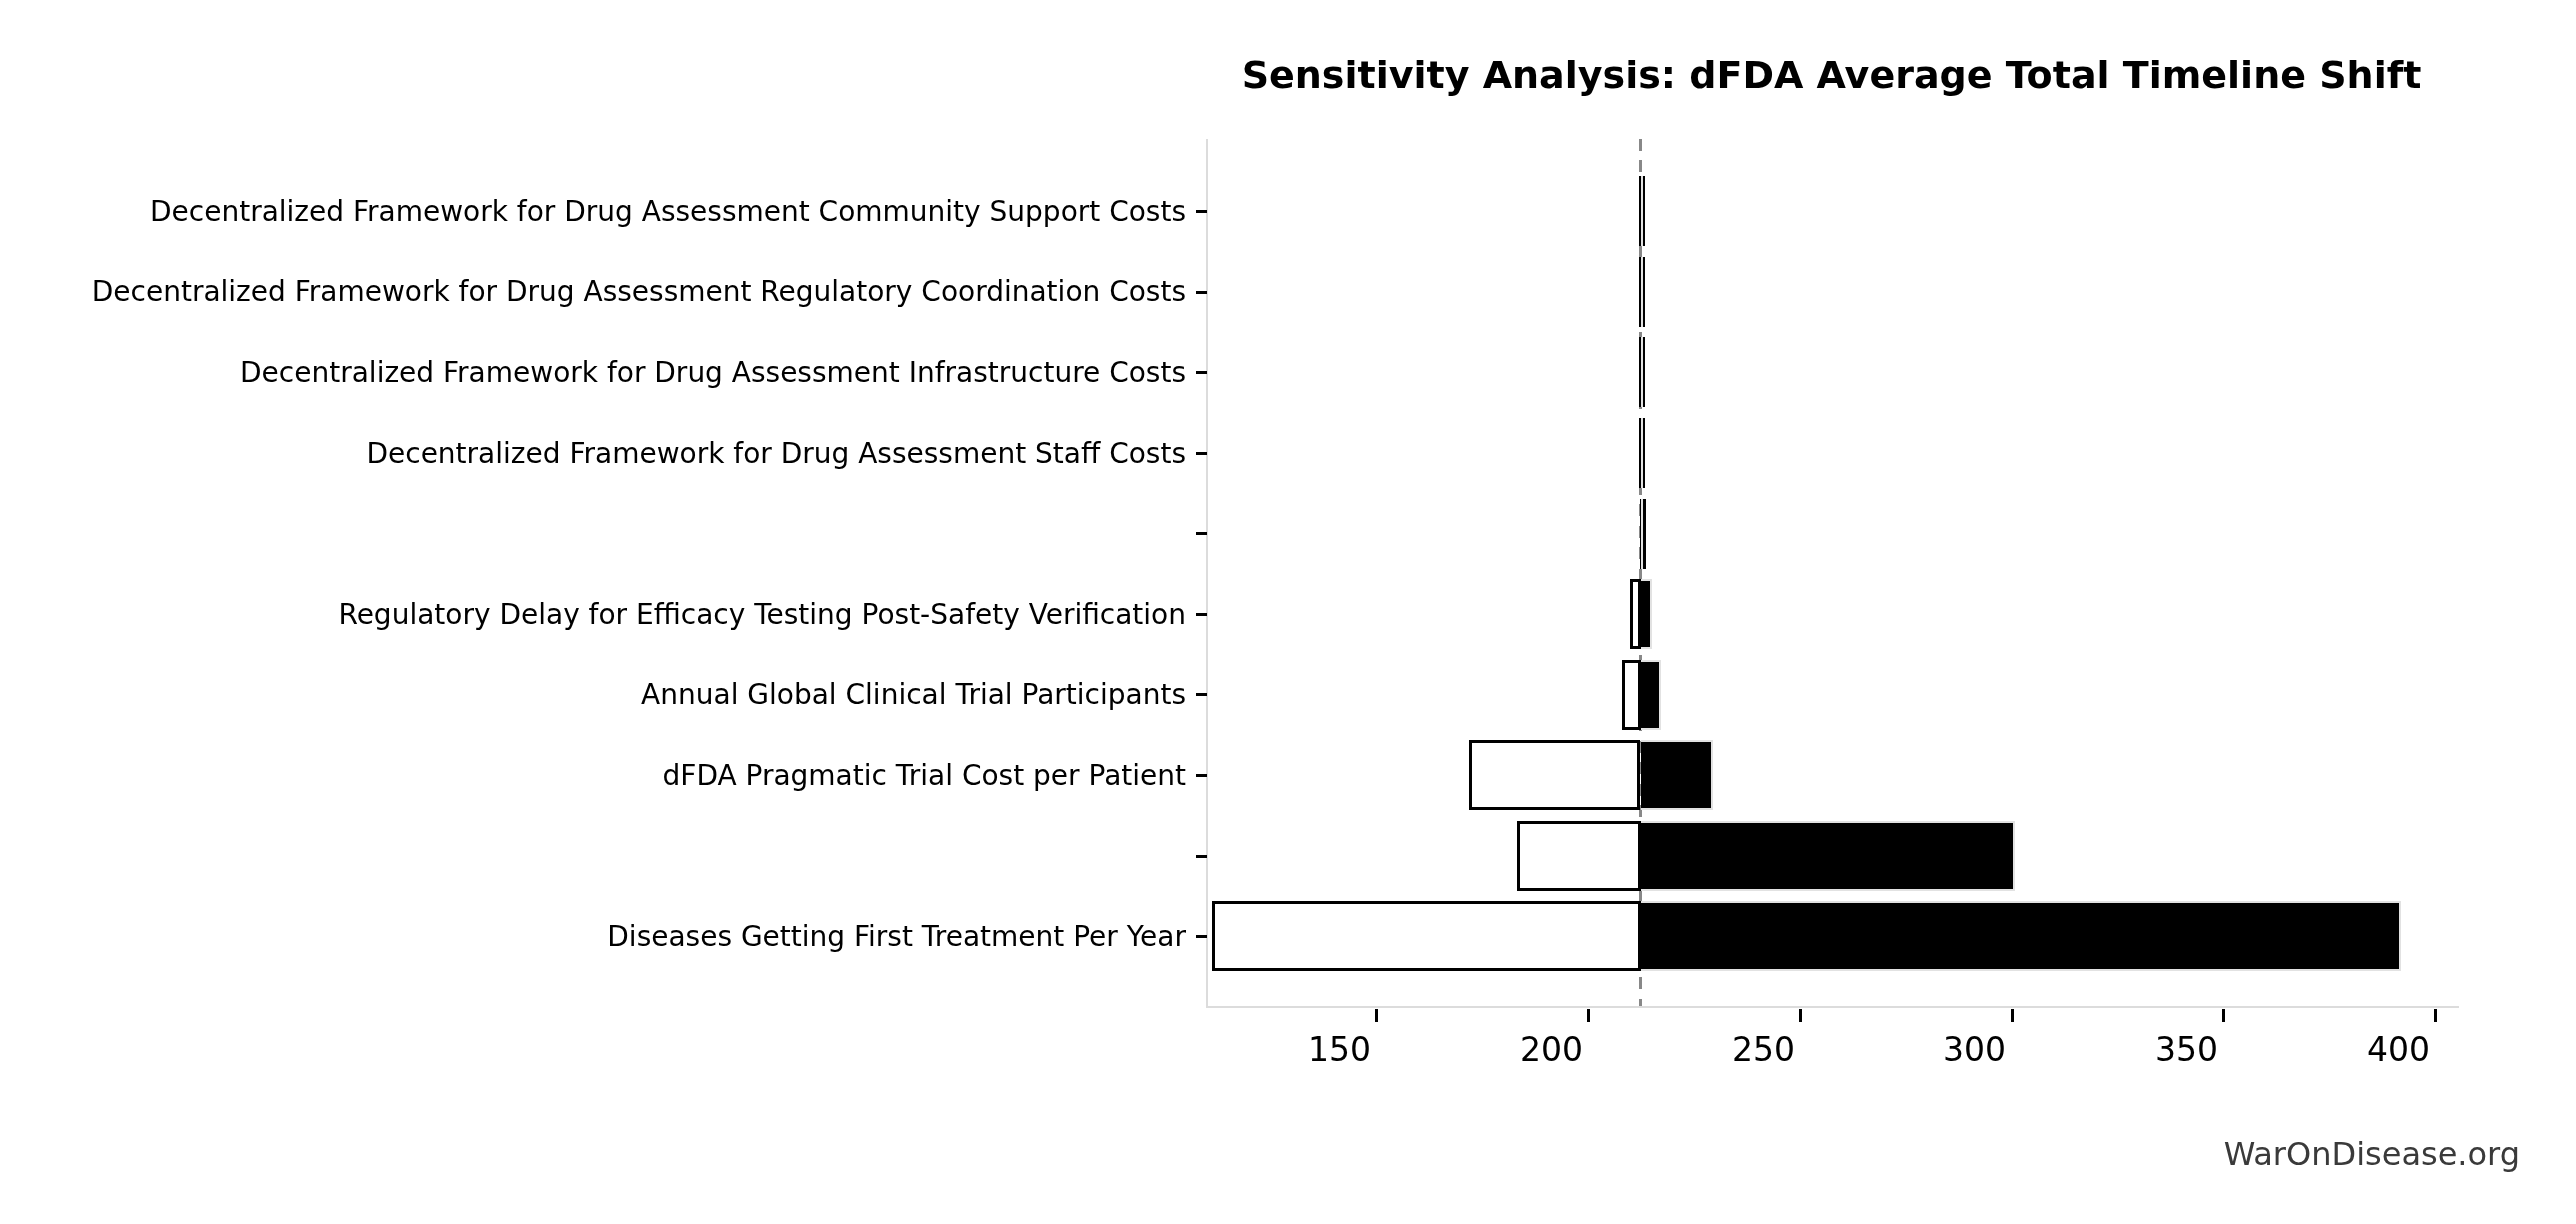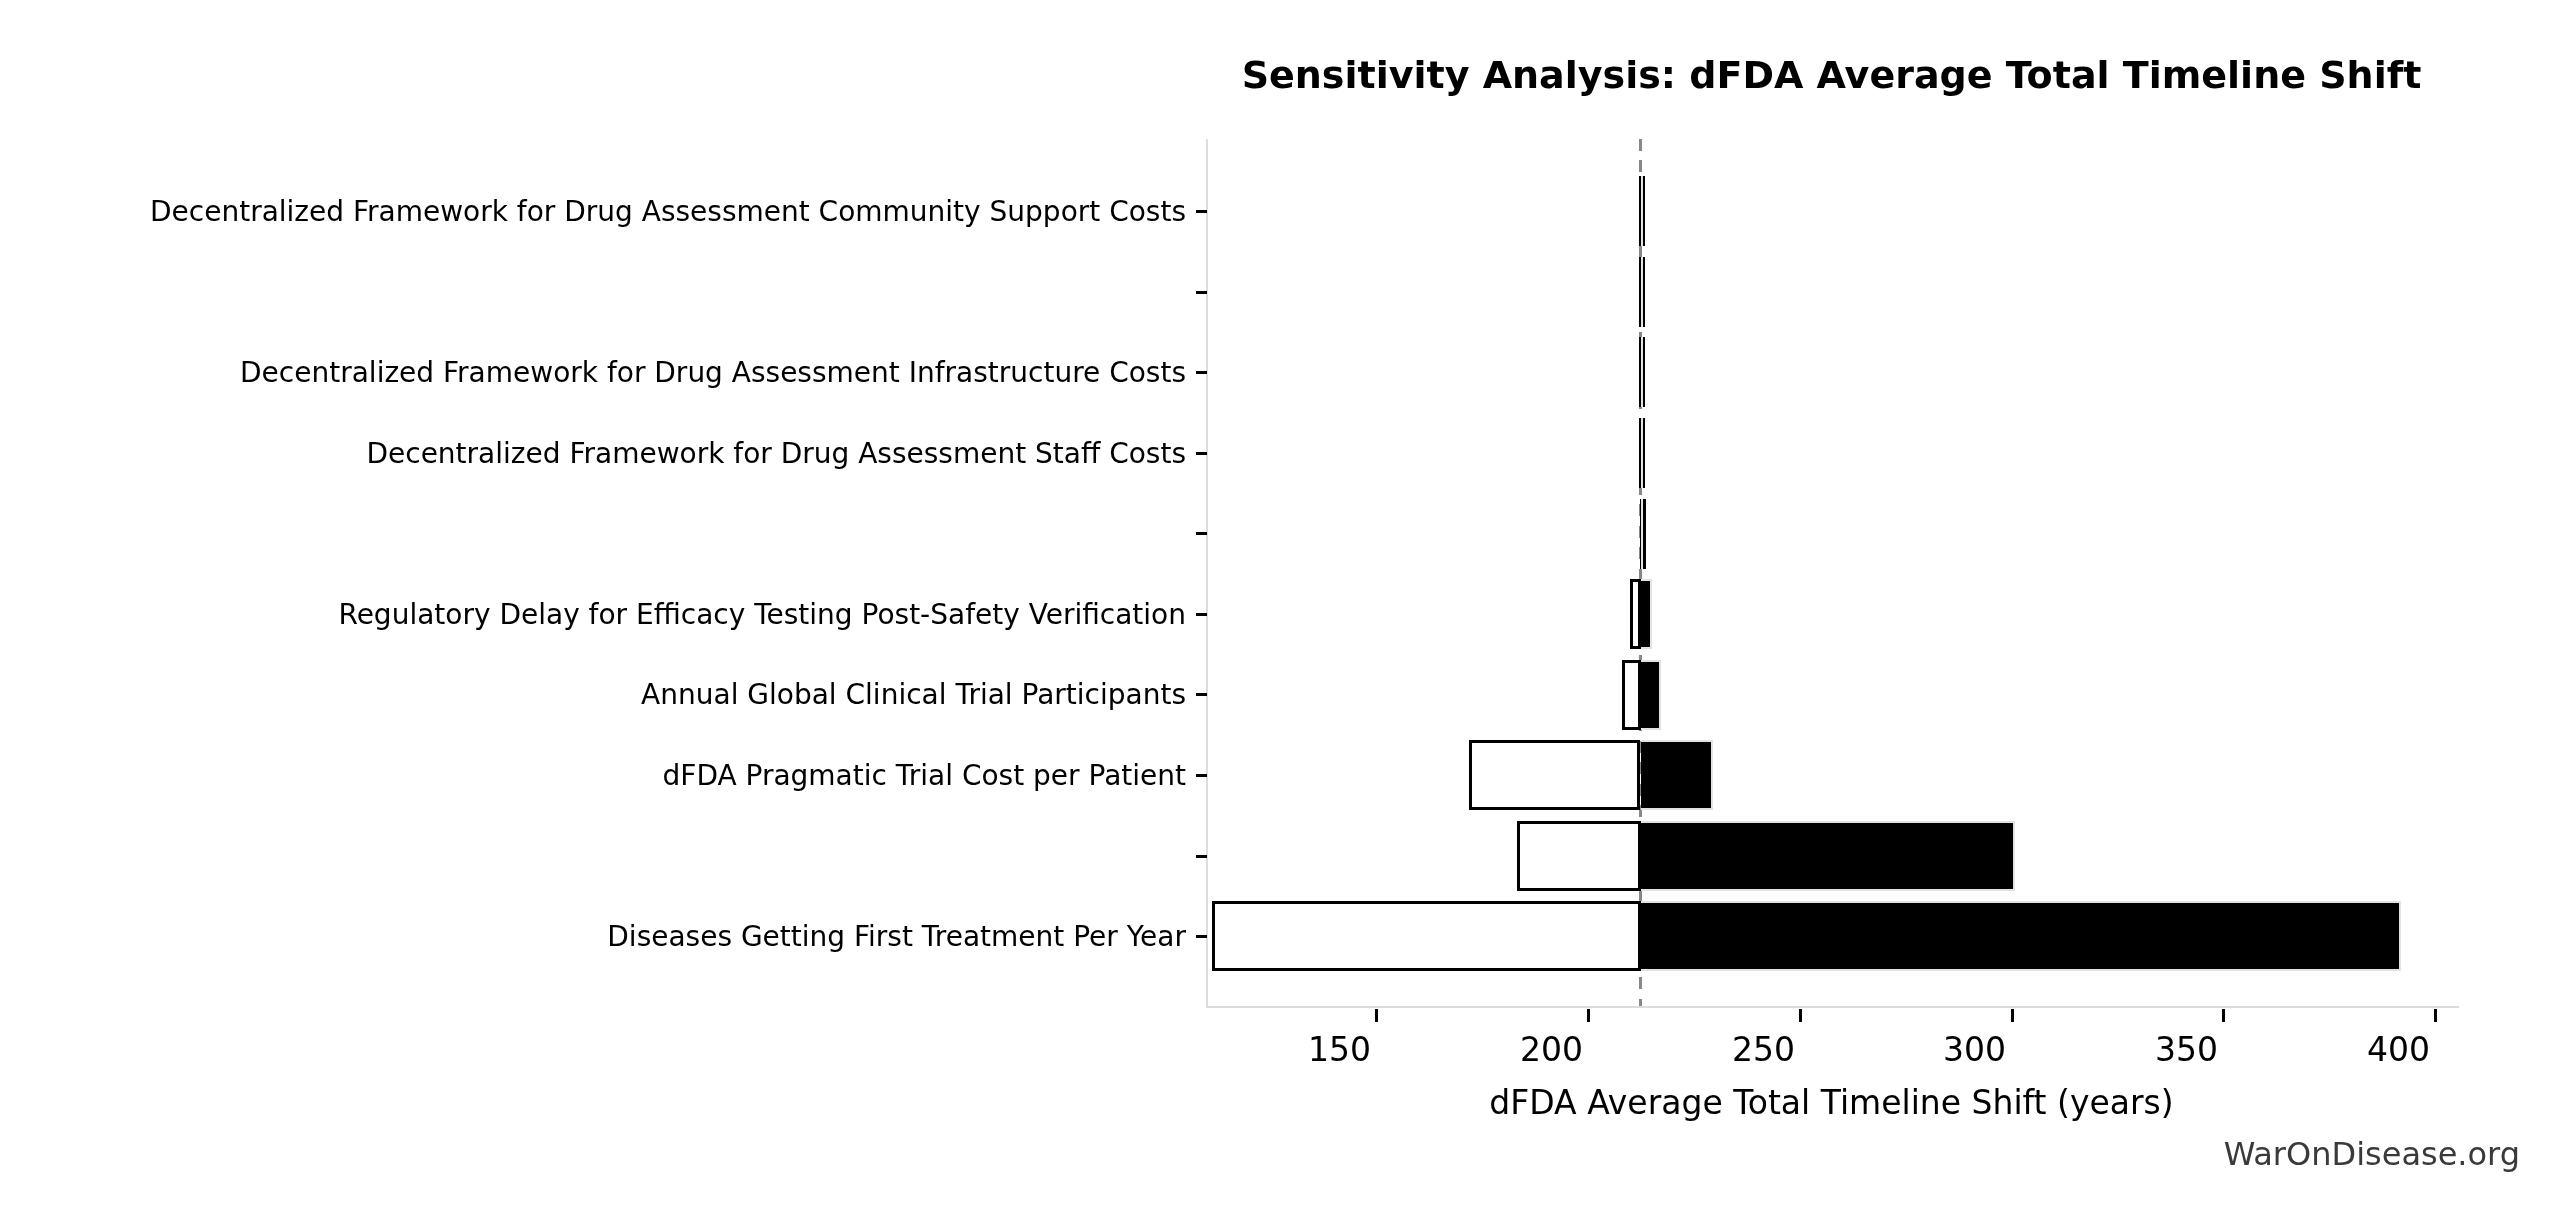--- a/index.html
+++ b/index.html
@@ -46,20 +46,21 @@
   }
 </style>
 </head>
 <body>
 
 <div id="figure">
   <div id="chart-title">Sensitivity Analysis: dFDA Average Total Timeline Shift</div>
 
   <div id="y-labels">
       <div class="y-label" style="top: 51px;">Decentralized Framework for Drug Assessment Community Support Costs</div>
+      <div class="y-label" style="top: 131px;">Decentralized Framework for Drug Assessment Regulatory Coordination Costs</div>
       <div class="y-label" style="top: 212px;">Decentralized Framework for Drug Assessment Infrastructure Costs</div>
       <div class="y-label" style="top: 293px;">Decentralized Framework for Drug Assessment Staff Costs</div>
       <div class="y-label" style="top: 454px;">Regulatory Delay for Efficacy Testing Post-Safety Verification</div>
       <div class="y-label" style="top: 534px;">Annual Global Clinical Trial Participants</div>
       <div class="y-label" style="top: 615px;">dFDA Pragmatic Trial Cost per Patient</div>
       <div class="y-label" style="top: 776px;">Diseases Getting First Treatment Per Year</div>
     </div>
 
   <div id="plot-area">
     <div id="baseline-line" style="left: 431px;"></div>
@@ -78,21 +79,20 @@
       <div class="bar bar-low" style="top: 521px; left: 414px; width: 18.6px;"></div>
       <div class="bar bar-high" style="top: 521px; left: 433px; width: 19.5px;"></div>
       <div class="bar bar-low" style="top: 601px; left: 261px; width: 171px;"></div>
       <div class="bar bar-high" style="top: 601px; left: 433px; width: 72px;"></div>
       <div class="bar bar-low" style="top: 682px; left: 309px; width: 124px;"></div>
       <div class="bar bar-high" style="top: 682px; left: 433px; width: 374px;"></div>
       <div class="bar bar-low" style="top: 762px; left: 3.8px; width: 429px;"></div>
       <div class="bar bar-high" style="top: 762px; left: 433px; width: 760px;"></div>
     </div>
 
-  <div id="x-axis-label">dFDA Average Total Timeline Shift (years)</div>
 
   <div id="watermark">WarOnDisease.org</div>
 <div class="y-tick" style="top: 210px;"></div>
     <div class="y-tick" style="top: 291px;"></div>
     <div class="y-tick" style="top: 371px;"></div>
     <div class="y-tick" style="top: 452px;"></div>
     <div class="y-tick" style="top: 532px;"></div>
     <div class="y-tick" style="top: 613px;"></div>
     <div class="y-tick" style="top: 693px;"></div>
     <div class="y-tick" style="top: 774px;"></div>

